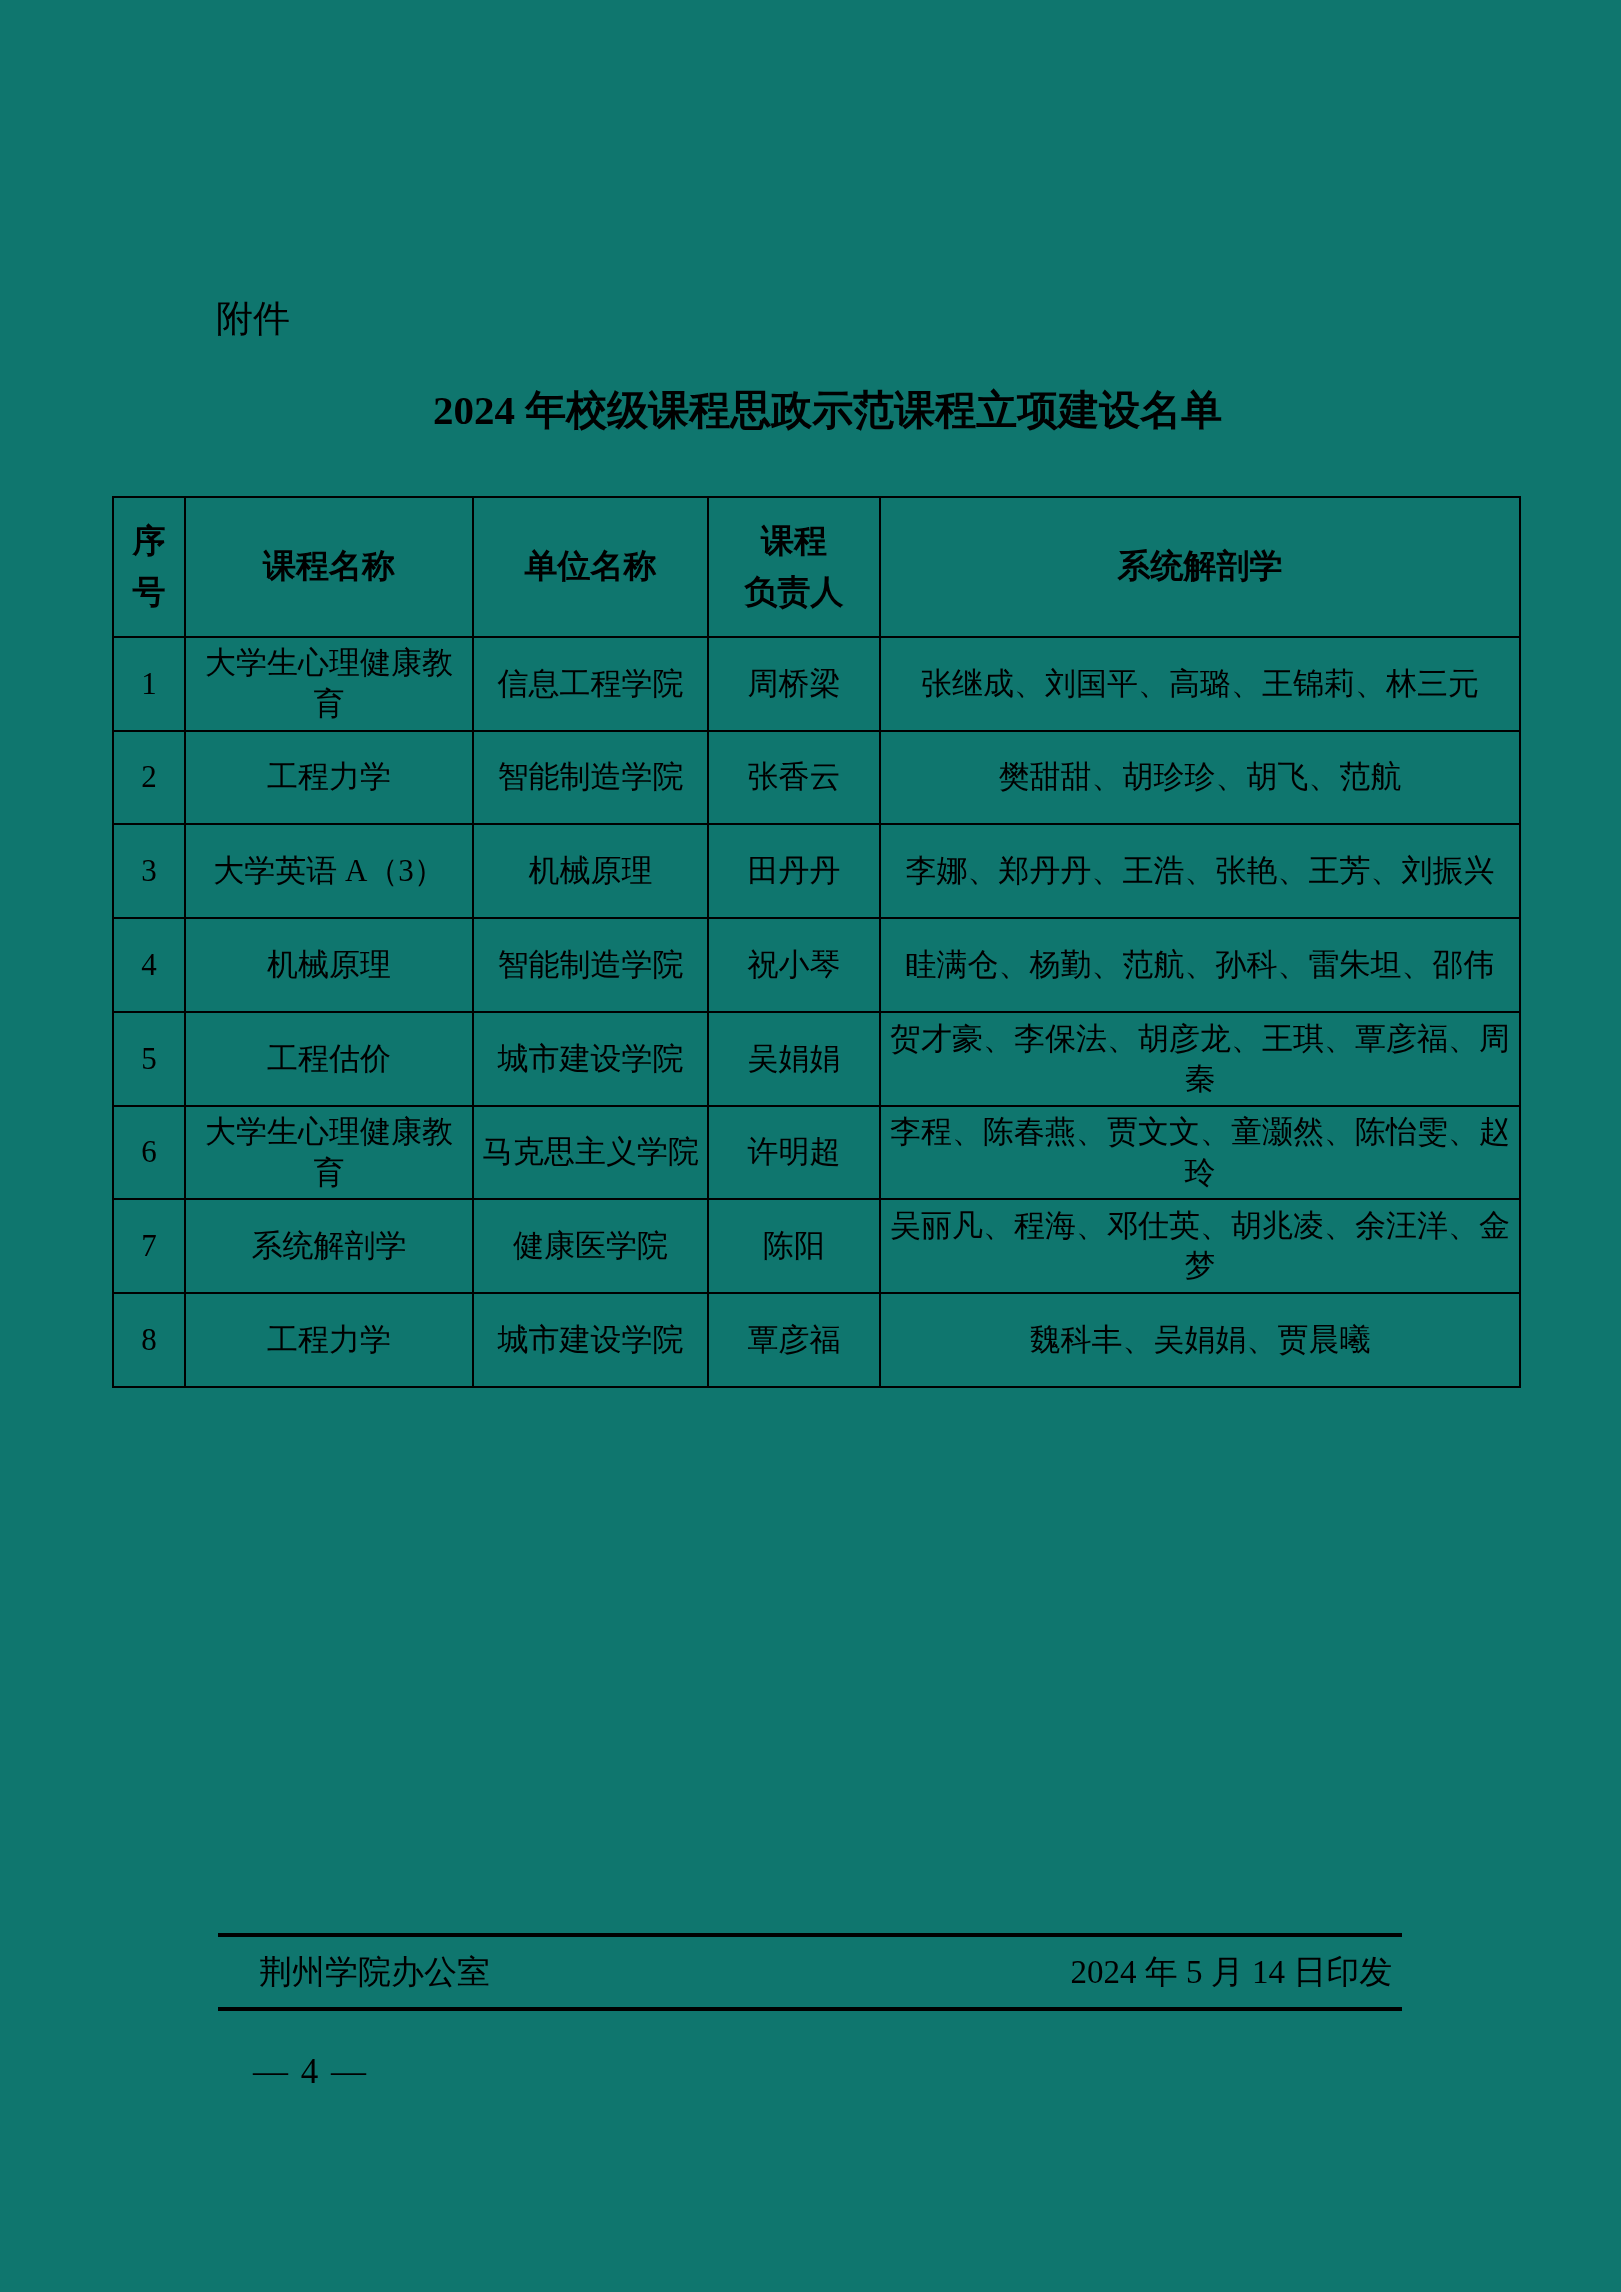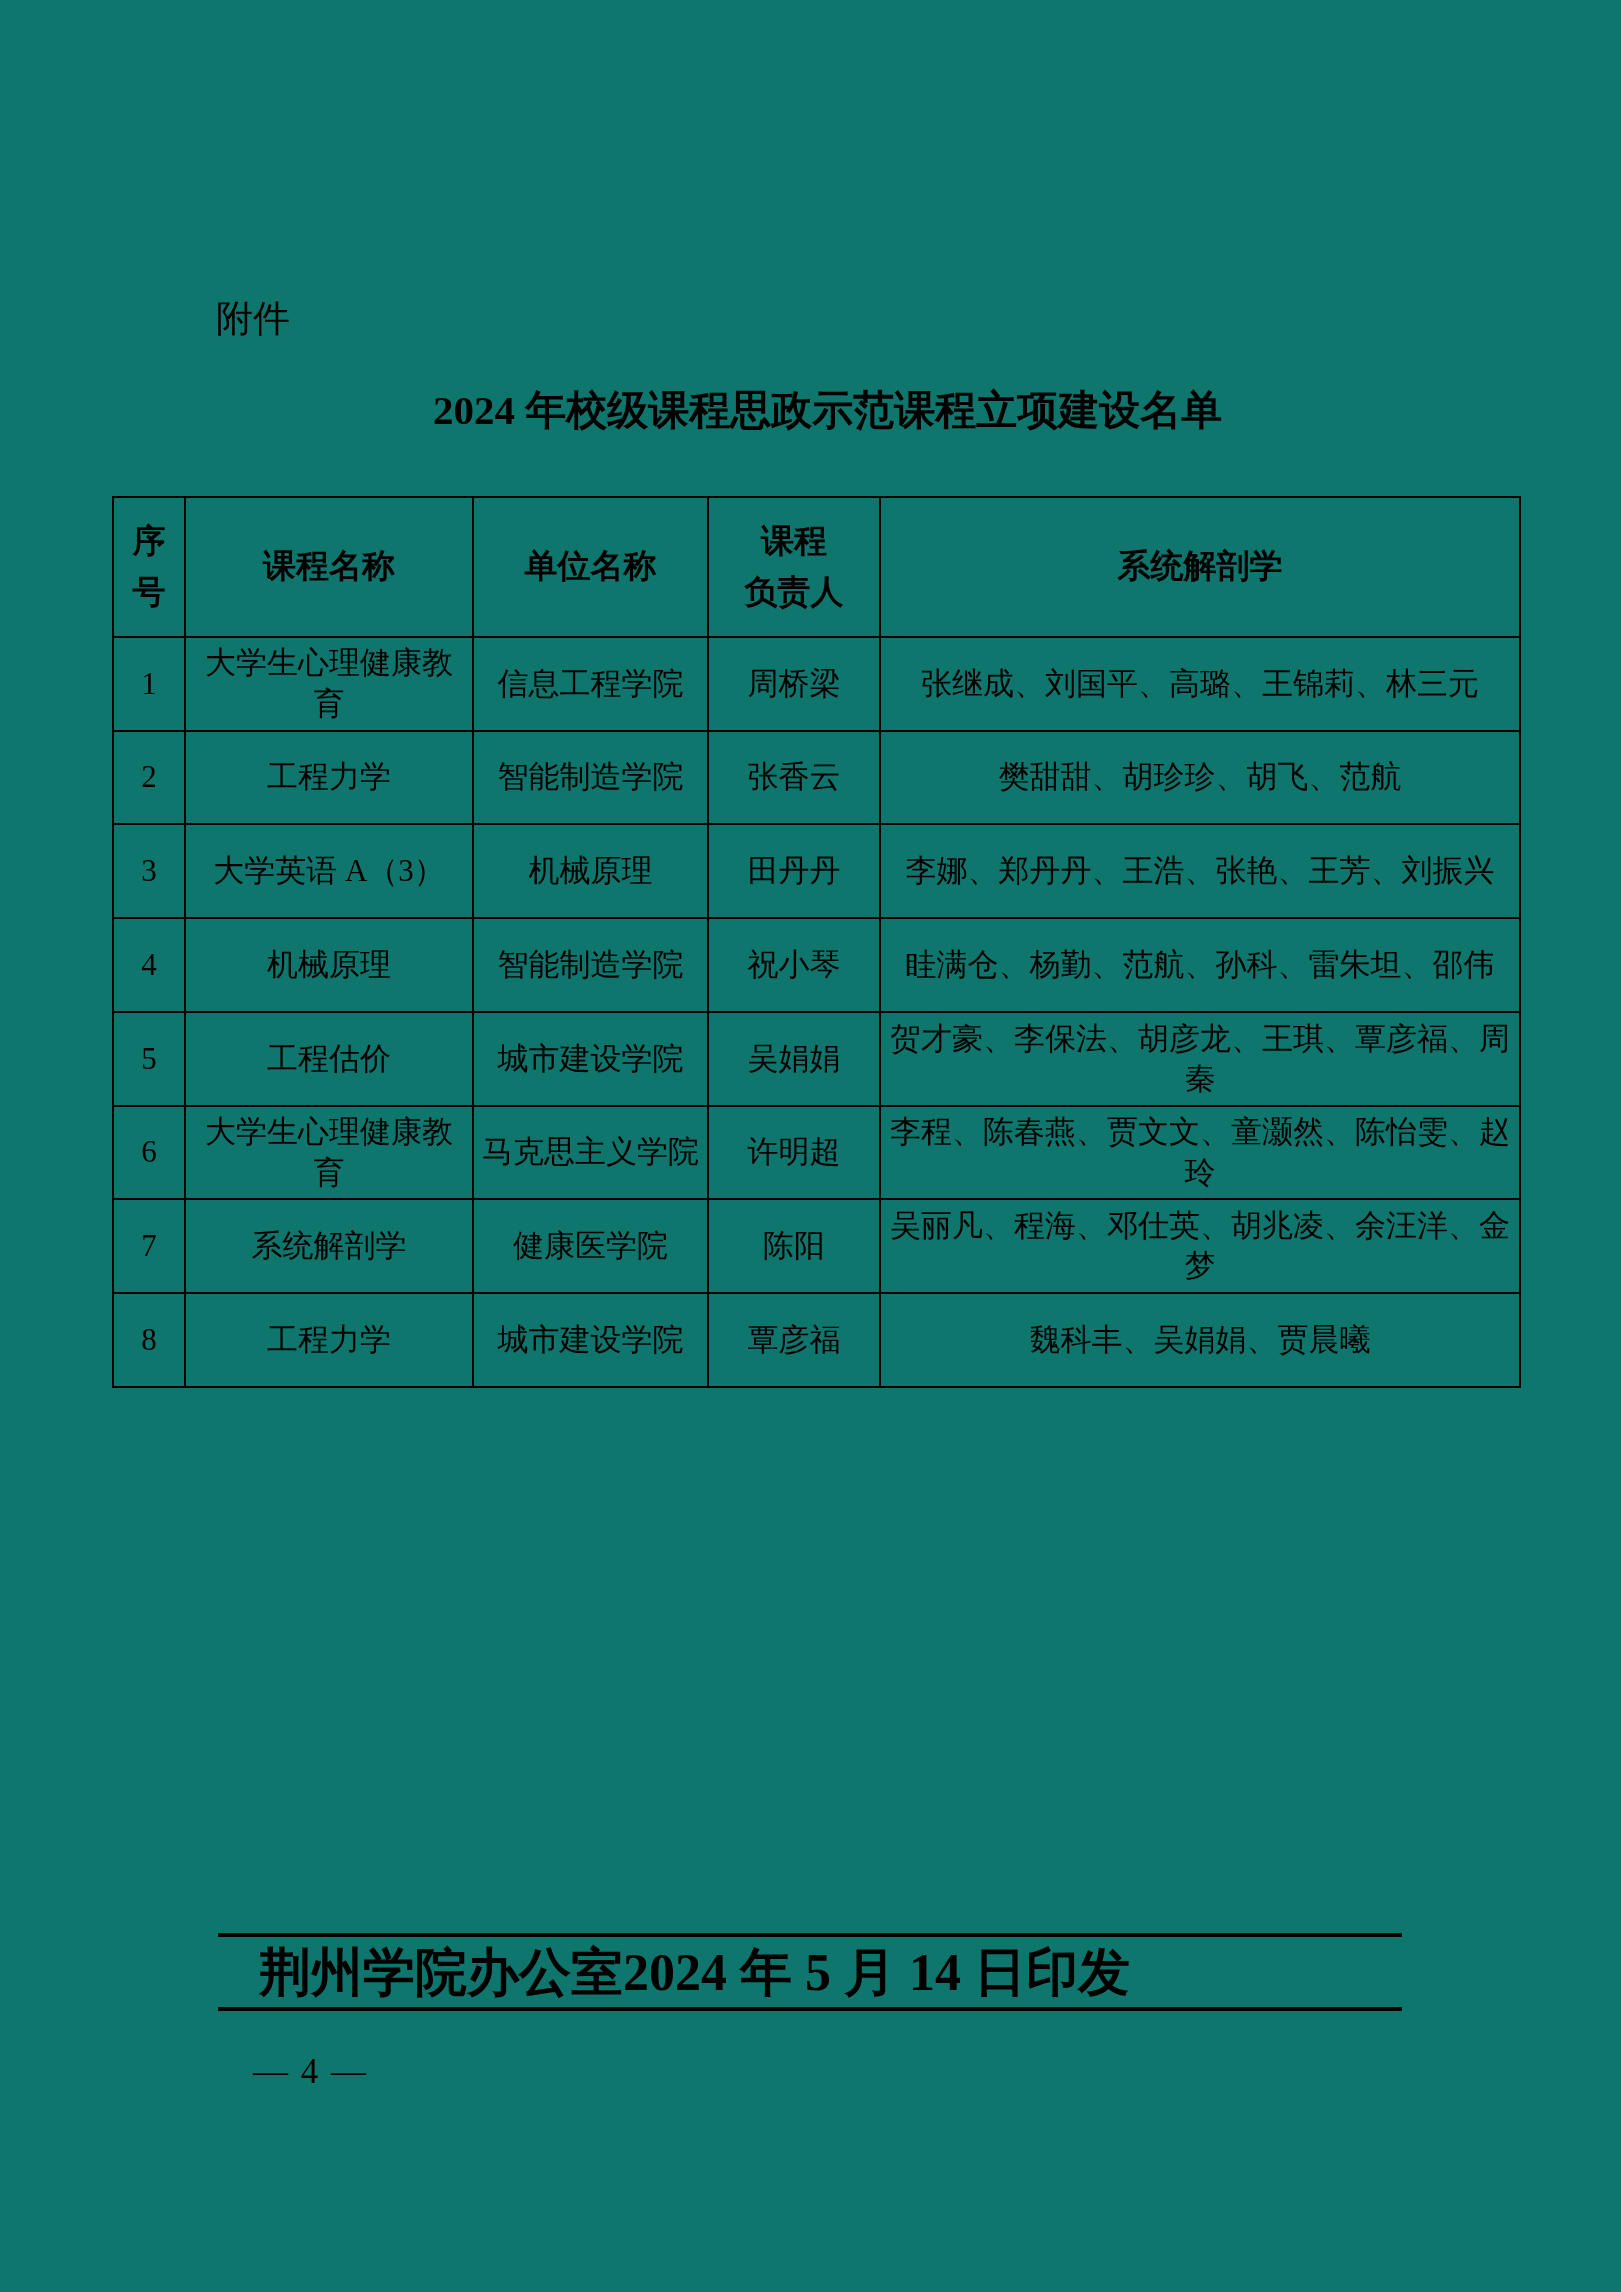--- a/index.html
+++ b/index.html
@@ -44,24 +44,23 @@
     line-height:1.3;
   }
   .rule {
     position:absolute; left:218px; width:1184px; height:3.9px;
     background:#000;
   }
   .rule-top { top:1933px; }
   .rule-bottom { top:2007px; }
   .footer-row {
     position:absolute; left:218px; top:1941px; width:1184px; height:63px;
-    display:flex; align-items:center;
+    display:flex; justify-content:space-between; align-items:center;
     box-sizing:border-box; padding:0 9.8px 0 41px;
-    font-size:52px;
-    font-weight:bold;
+    font-size:33px;
   }
   .page-number {
     position:absolute; left:253px; top:2052px;
     font-size:35px; letter-spacing:2px;
   }
 </style>
 </head>
 <body>
 
 <div class="page">

